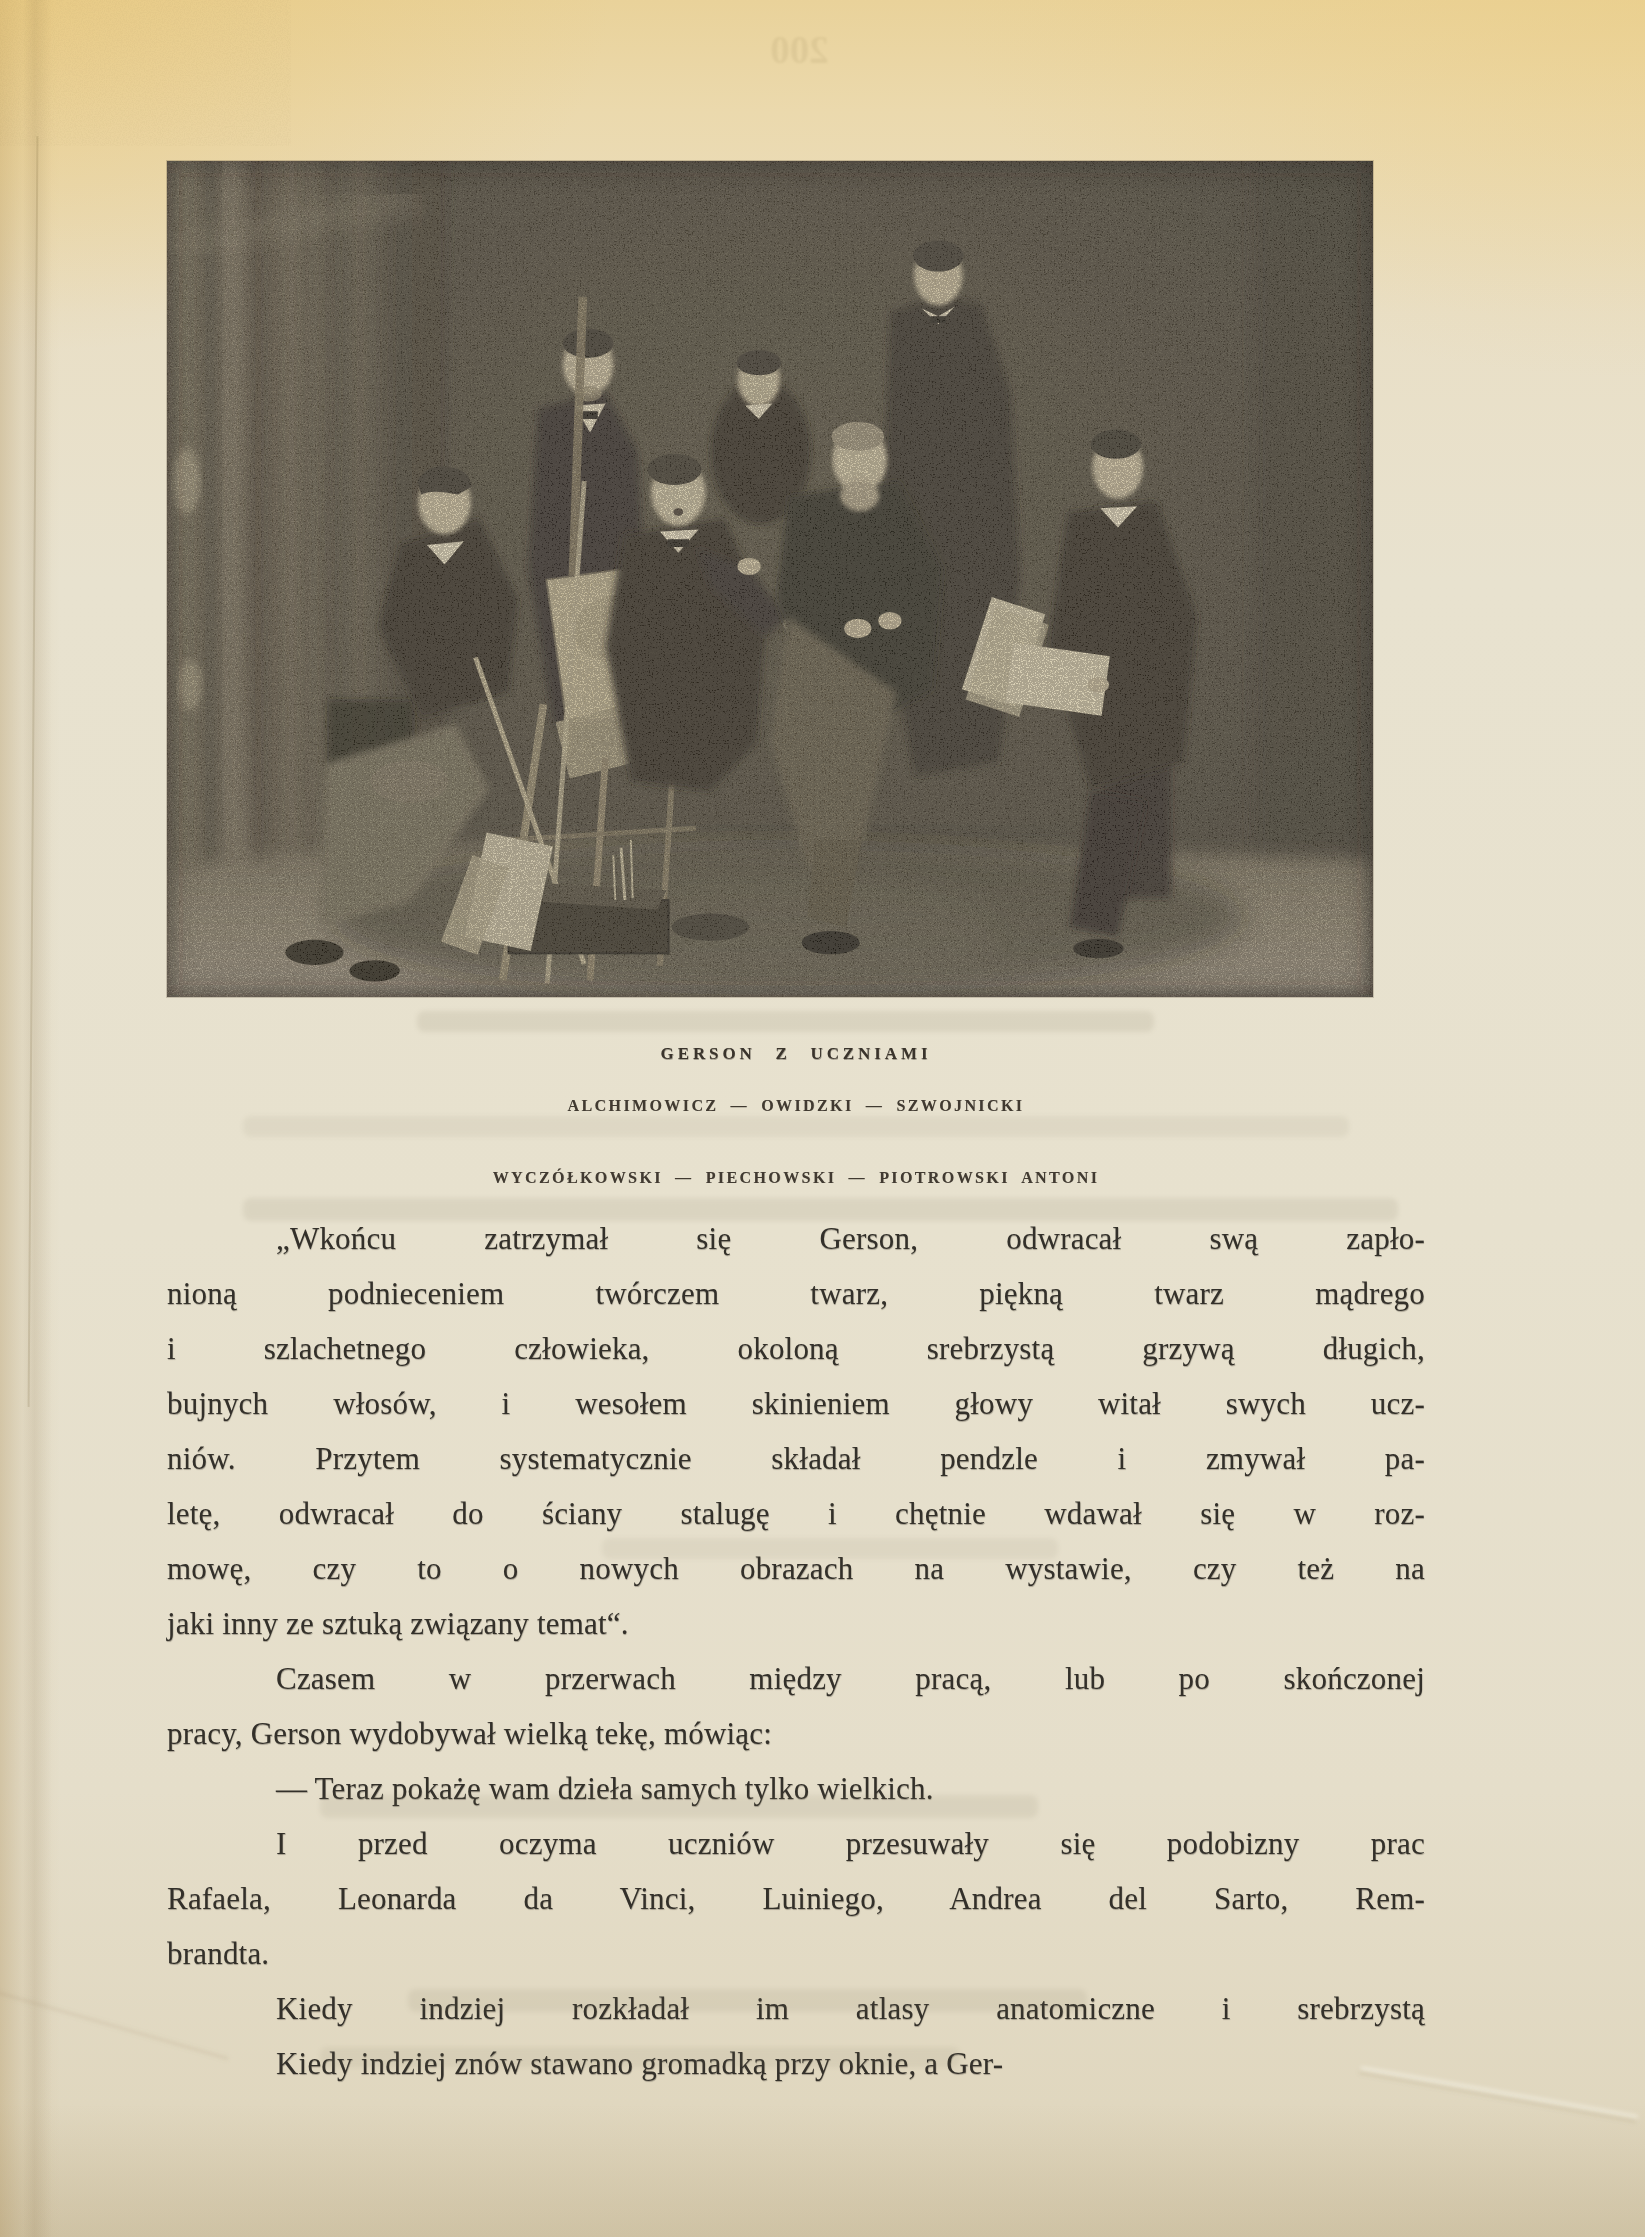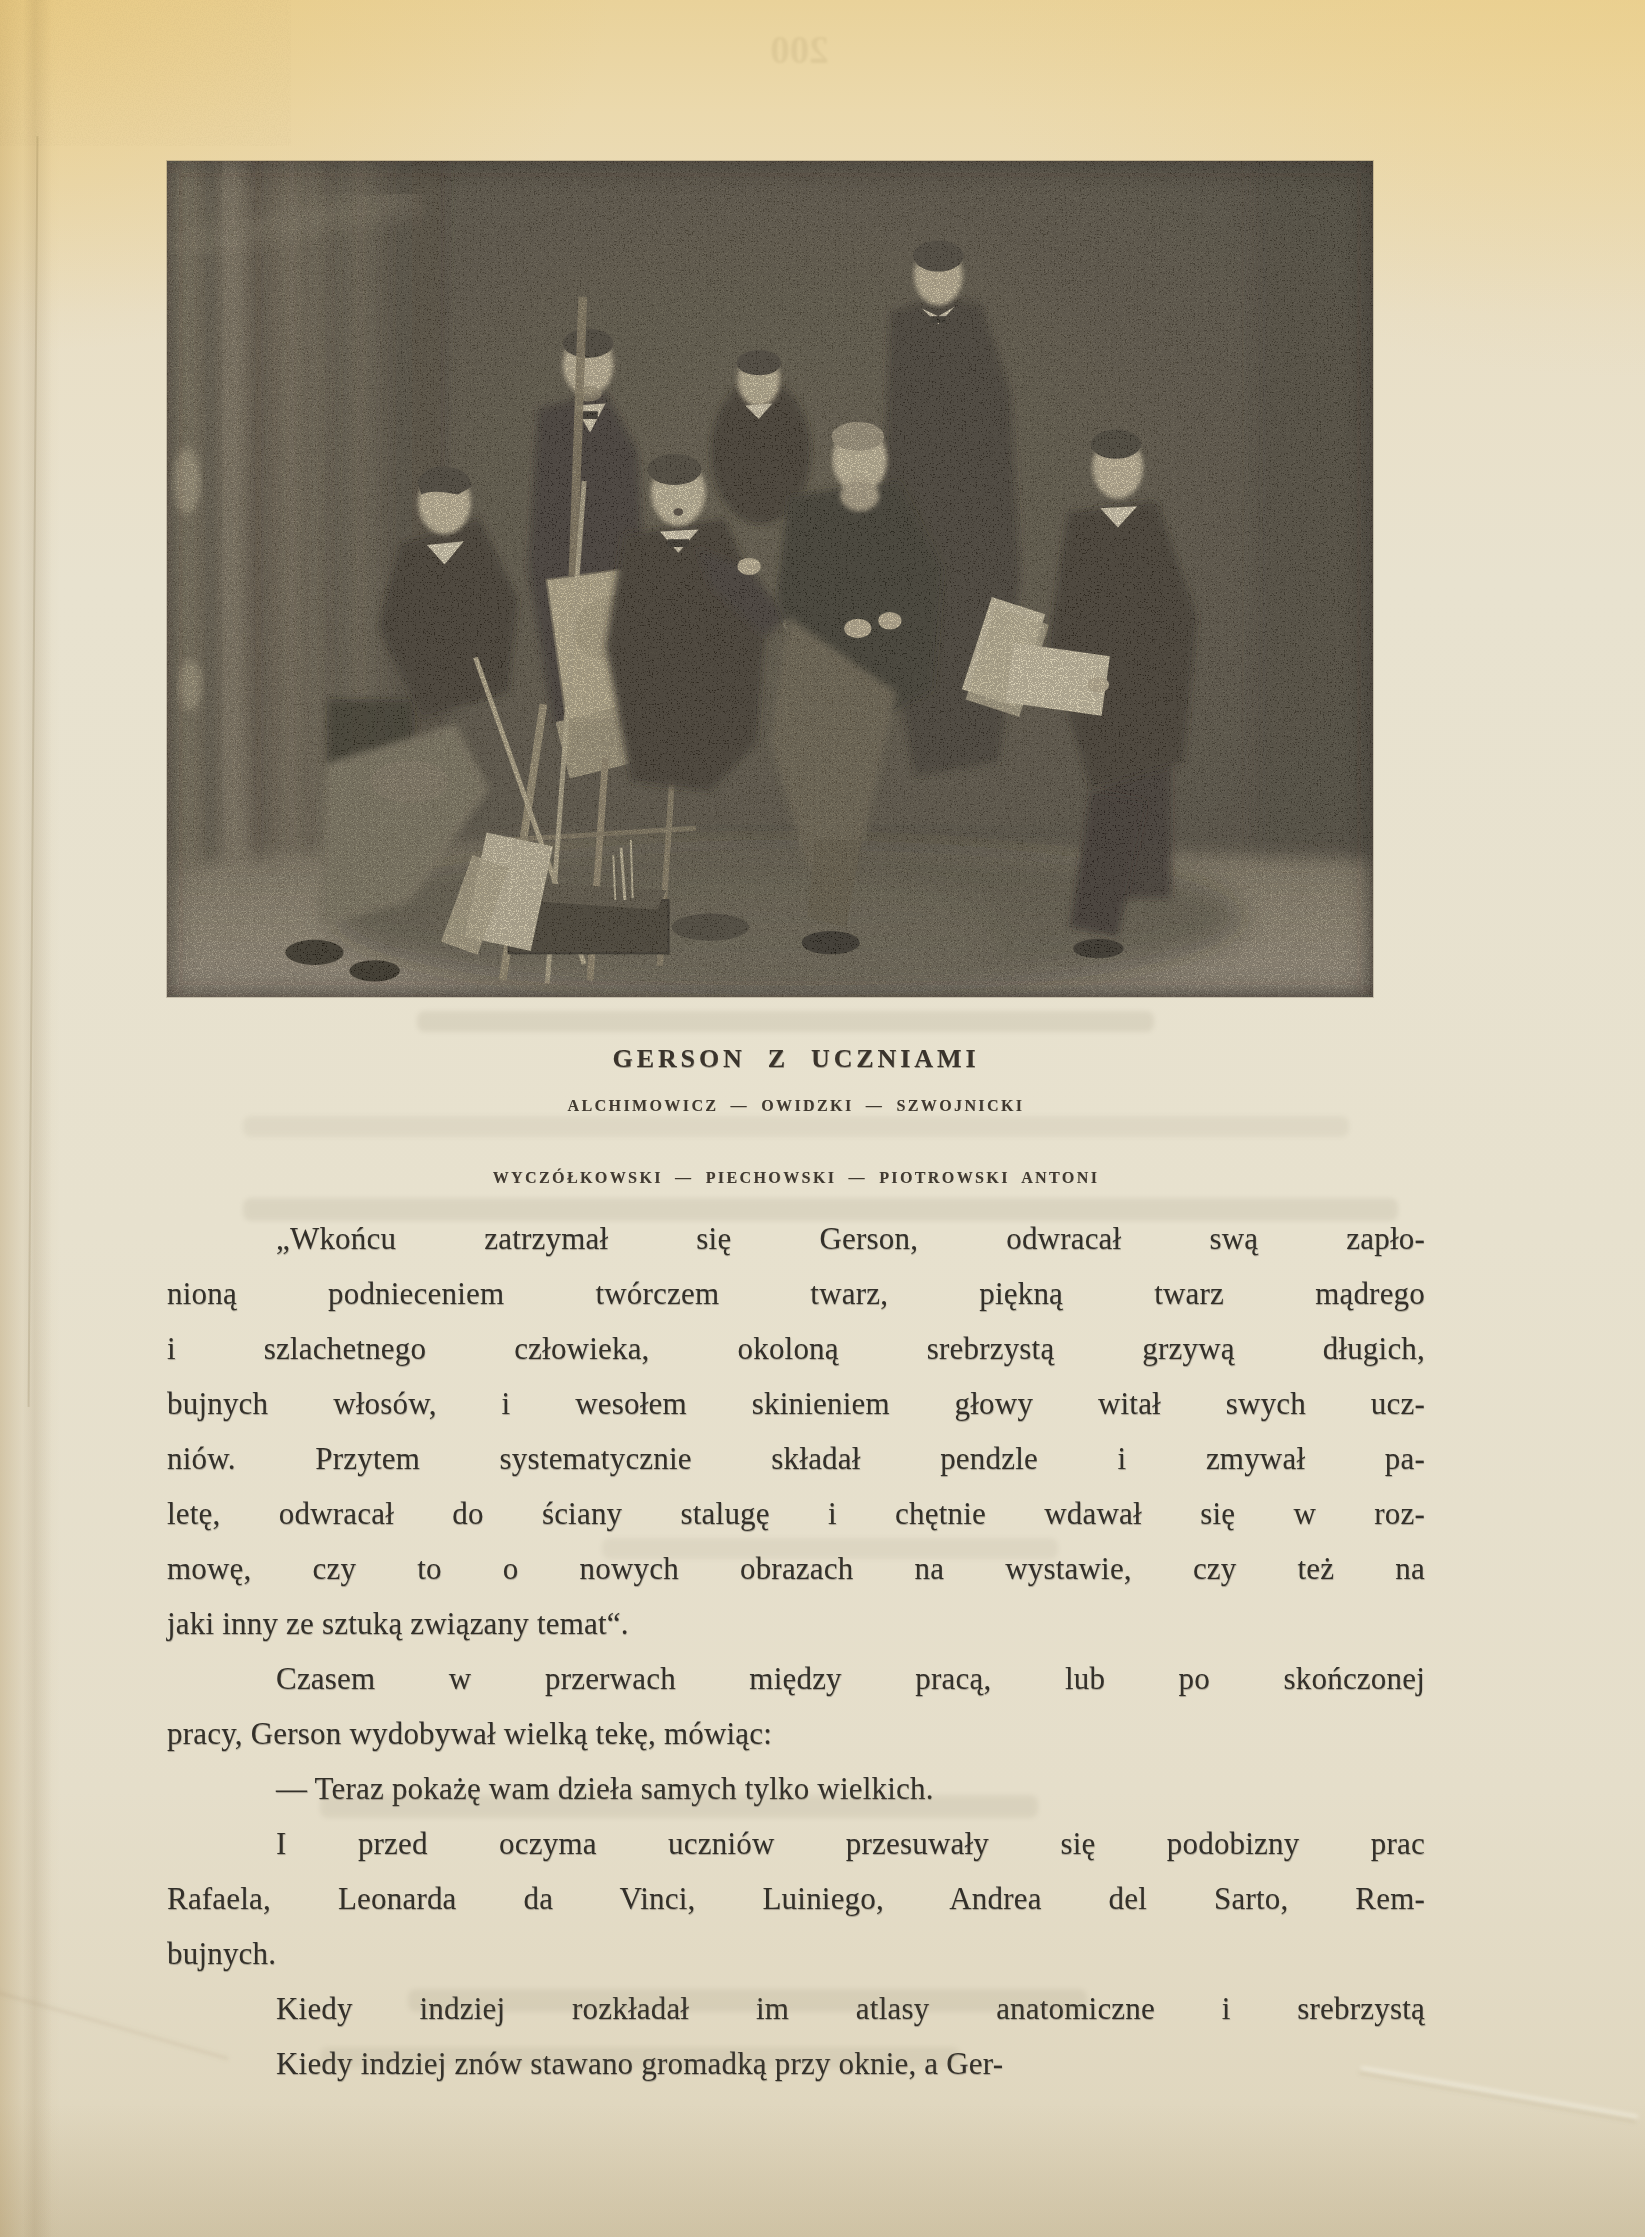--- a/index.html
+++ b/index.html
@@ -26,21 +26,21 @@
     box-shadow:0 0 0 1px rgba(90,80,60,0.25);
   }
   .photo svg{display:block; width:100%; height:100%;}
   .ghost-num{
     position:absolute; left:722px; top:27px; width:155px; text-align:center;
     font-weight:700; font-size:39px; color:#8a7748; opacity:0.12;
     filter:blur(1.2px); transform:scaleX(-1);
   }
   .caption-title{
     position:absolute; left:167px; top:1044px; width:1258px; text-align:center;
-    font-weight:700; font-size:26px; letter-spacing:3.9px; word-spacing:11.6px; color:#3a342c;
+    font-weight:700; font-size:17px; letter-spacing:3.9px; word-spacing:11.6px; color:#3a342c;
     text-shadow:0.4px 0.5px 0.6px rgba(58,52,44,0.4);
   }
   .caption-credits{
     position:absolute; left:167px; width:1258px; text-align:center;
     font-weight:700; font-size:16px; letter-spacing:2.4px; word-spacing:5.8px; color:#413a31;
     text-shadow:0.3px 0.4px 0.5px rgba(58,52,44,0.35);
   }
   .credits-1{top:1097px;} .credits-2{top:1131px;margin-top:38px;}
   .body-text{
     position:absolute; left:167px; top:1211px; width:1258px;
@@ -260,21 +260,21 @@
       <div class="line just">bujnych włosów, i wesołem skinieniem głowy witał swych ucz-</div>
       <div class="line just">niów. Przytem systematycznie składał pendzle i zmywał pa-</div>
       <div class="line just">letę, odwracał do ściany stalugę i chętnie wdawał się w roz-</div>
       <div class="line just">mowę, czy to o nowych obrazach na wystawie, czy też na</div>
       <div class="line">jaki inny ze sztuką związany temat“.</div>
       <div class="line indent just">Czasem w przerwach między pracą, lub po skończonej</div>
       <div class="line">pracy, Gerson wydobywał wielką tekę, mówiąc:</div>
       <div class="line indent">— Teraz pokażę wam dzieła samych tylko wielkich.</div>
       <div class="line indent just">I przed oczyma uczniów przesuwały się podobizny prac</div>
       <div class="line just">Rafaela, Leonarda da Vinci, Luiniego, Andrea del Sarto, Rem-</div>
-      <div class="line">bujnych.</div>
+      <div class="line">brandta.</div>
       <div class="line indent just">Kiedy indziej rozkładał im atlasy anatomiczne i srebrzystą</div>
       <div class="line indent">Kiedy indziej znów stawano gromadką przy oknie, a Ger-</div>
     </div>
 
   <div class="ghost-line" style="left:417px;top:1011px;width:737px;height:21.3px;opacity:0.12;"></div>
   <div class="ghost-line" style="left:243px;top:1116px;width:1106px;height:21.3px;opacity:0.08;"></div>
   <div class="ghost-line" style="left:243px;top:1198px;width:1155px;height:23px;opacity:0.11;"></div>
   <div class="ghost-line" style="left:602px;top:1538px;width:456px;height:21.3px;opacity:0.08;"></div>
   <div class="ghost-line" style="left:320px;top:1795px;width:718px;height:23px;opacity:0.10;"></div>
   <div class="ghost-line" style="left:408px;top:1989px;width:679px;height:23px;opacity:0.10;"></div>

